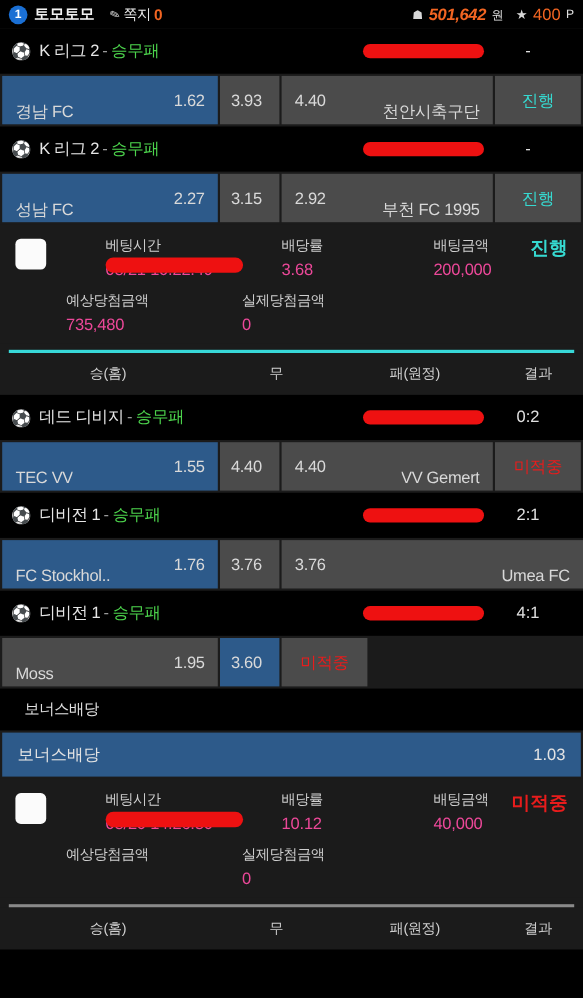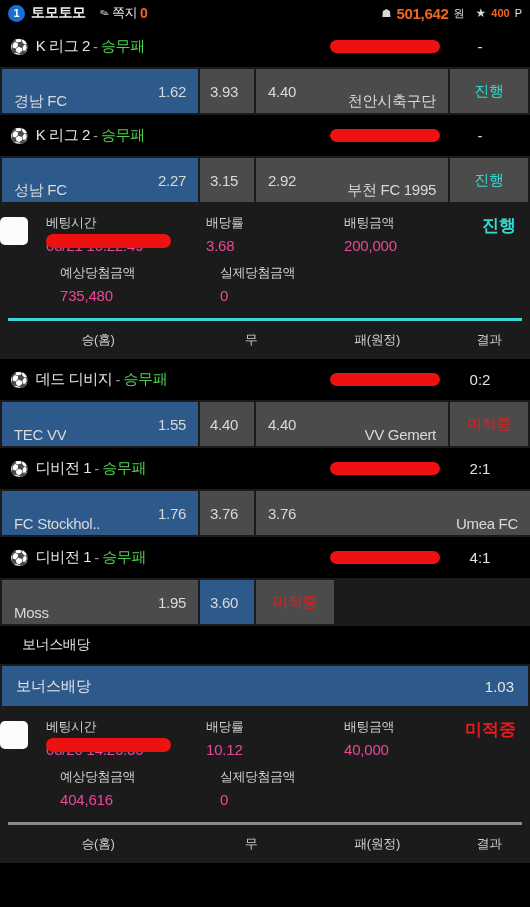--- a/index.html
+++ b/index.html
@@ -39,25 +39,25 @@
   .msg-group { display: flex; align-items: center; gap: 3px; margin-left: 8px; }
   .msg-icon { font-size: 11px; color: #cfcfcf; transform: rotate(-20deg); }
   .msg-label { color: #e8e8e8; font-size: 13px; letter-spacing: -0.5px; }
   .msg-count { color: #f26522; font-size: 14px; font-weight: bold; }
   .topbar-right {
     margin-left: auto;
     display: flex; align-items: center; gap: 5px;
   }
   .coin-icon { font-size: 11px; color: #d8d8d8; }
   .money {
-    color: #f26522; font-size: 15px; font-weight: bold; letter-spacing: -0.3px;
+    color: #f26522; font-size: 15px; font-weight: bold; letter-spacing: -0.3px; font-style: italic;
   }
   .unit { color: #e0e0e0; font-size: 11px; }
   .star-icon { color: #d8d8d8; font-size: 12px; margin-left: 6px; }
-  .points { color: #f26522; font-size: 11px; font-weight: bold; }
+  .points { color: #f26522; font-size: 15px; font-weight: normal; }
   .punit { color: #e0e0e0; font-size: 11px; }
 
   
   .content { background: #1b1b1b; }
 
   
   .league-row {
     height: 41px;
     background: #000;
     display: flex;
@@ -128,21 +128,21 @@
     justify-content: center;
     margin-right: 2px;
   }
   .st-prog { color: #36d9d0; font-size: 15px; }
   .st-miss { color: #e81c1c; font-size: 15px; }
   .st-hit  { color: #e8732a; font-size: 15px; }
   .team-name { white-space: nowrap; overflow: hidden; text-overflow: ellipsis; margin-top: 20px; }
 
   
   .bet-block { background: #1b1b1b; padding: 10px 0 8px 0; position: relative; }
-  .bet-top { display: flex; padding: 0 0; }
+  .bet-top { display: flex; padding: 0 14px; gap: 36px; }
   .checkbox {
     width: 28px; height: 28px;
     background: #fbfbfb;
     border-radius: 5px;
     flex: 0 0 auto;
     margin-top: 3px;
   }
   .bet-fields { display: flex; flex: 1 1 auto; margin-left: 18px; }
   .field { position: relative; }
   .f-time { width: 160px; }
@@ -397,21 +397,20 @@
         </div>
         <div class="field f-amt">
           <div class="f-label">배팅금액</div>
           <div class="f-value">40,000</div>
         </div>
       </div>
     </div>
     <div class="bet-bottom">
       <div class="field f-exp">
         <div class="f-label">예상당첨금액</div>
-        <div class="f-value">404,616</div>
       </div>
       <div class="field f-real">
         <div class="f-label">실제당첨금액</div>
         <div class="f-value">0</div>
       </div>
     </div>
   </div>
     <div class="divider-gray"></div>
   <div class="col-head">
     <div class="ch ch1">승(홈)</div>

